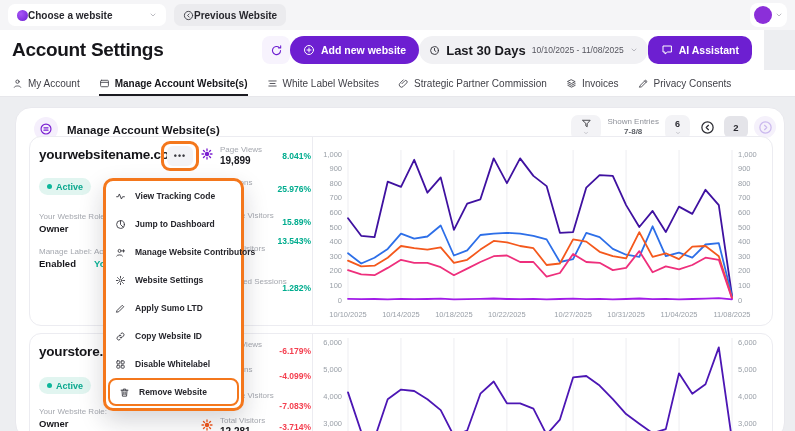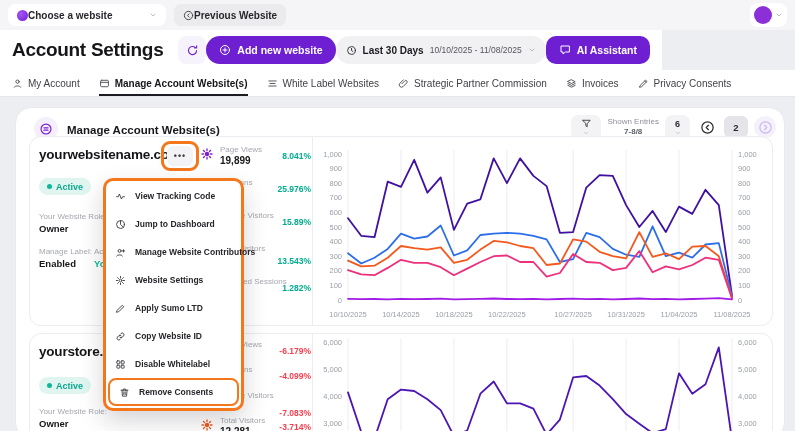--- a/index.html
+++ b/index.html
@@ -17,35 +17,35 @@
 .chip1 .chip-label{flex:1}
 .chip2{background:#ebebee}
 .dot-purple{width:11px;height:11px;border-radius:50%;
   background:radial-gradient(circle at 35% 35%,#a855f7,#6d1fd1)}
 .ic-chev{width:8px;height:8px;color:#9a9aa3}
 .chip2 .ic{width:11px;height:11px;color:#3c3c44}
 .avatar-wrap{margin-left:auto;background:#fff;border-radius:8px;height:24px;
   display:flex;align-items:center;gap:3px;padding:0 4px;cursor:pointer}
 .avatar{width:18px;height:18px;border-radius:50%;background:#8b2fd9}
 
-.header{position:absolute;left:0;top:30px;width:662px;height:40px;background:#fff;
+.header{position:absolute;left:0;top:30px;width:764px;height:40px;background:#fff;
   display:flex;align-items:center;padding:0 12px}
 .page-title{font-size:19px;font-weight:700;letter-spacing:-.3px;color:#16161a}
 .hdr-right{margin-left:auto;display:flex;align-items:center;}
 .btn-refresh{width:28px;height:28px;border-radius:8px;background:#f7f3fd;color:#6d1fd1;
   display:flex;align-items:center;justify-content:center;cursor:pointer}
 .btn-refresh .ic{width:13px;height:13px}
 .btn-purple{height:28px;border-radius:17px;background:#6d1fd1;color:#fff;font-size:10.5px;
   font-weight:700;display:flex;align-items:center;gap:6px;padding:0 13px;cursor:pointer;white-space:nowrap}
 .btn-purple .ic{width:12px;height:12px;color:#fff}
 .btn-ai{border-radius:10px}
 .date-pill{height:28px;border-radius:15px;background:#f1f1f4;display:flex;align-items:center;
   gap:6px;padding:0 10px;cursor:pointer}
 .date-pill .ic-clock{width:11px;height:11px;color:#2c2c33}
-.date-label{font-size:10px;font-weight:700;white-space:nowrap}
+.date-label{font-size:13px;font-weight:700;white-space:nowrap}
 .date-value{font-size:8.5px;color:#55555e;white-space:nowrap}
 
 .tabs{position:absolute;left:0;top:70px;width:795px;height:27px;background:#fff;
   border-bottom:1px solid #e7e7eb;display:flex;align-items:stretch;gap:19px;padding:0 12px}
 .tab{display:flex;align-items:center;gap:5px;font-size:10px;color:#3f3f46;
   position:relative;white-space:nowrap;cursor:pointer}
 .tab .ic{width:11px;height:11px;color:#4a4a52}
 .tab.active{font-weight:700;color:#16161b}
 .tab.active::after{content:"";position:absolute;left:0;right:0;bottom:0;height:2px;background:#1b1b21}
 
@@ -315,21 +315,21 @@
             </svg>
           </span>
           <div class="stat-label" style="top: 8px;">Page Views</div>
           <div class="stat-value" style="top: 18px;">19,899</div>
           <div class="stat-pct up" style="top: 14px;">8.041%</div>
           <div class="stat-label" style="top: 41px;">Sessions</div>
           <div class="stat-pct up" style="top: 47px;">25.976%</div>
           <div class="stat-label" style="top: 74px;">Unique Visitors</div>
           <div class="stat-pct up" style="top: 80px;">15.89%</div>
           <div class="stat-label" style="top: 107px;">Total Visitors</div>
-          <div class="stat-pct up" style="top: 119px; text-align: right;">13.543%</div>
+          <div class="stat-pct up" style="top: 99px; text-align: right;">13.543%</div>
           <div class="stat-label" style="top: 140px;">Engaged Sessions</div>
           <div class="stat-pct up" style="top: 146px;">1.282%</div>
         </div>
       <div class="chart-box">
         <svg id="chart1" viewBox="0 0 460 184">
             <line x1="34" x2="34" y1="10" y2="160" stroke="#ededf1" stroke-width="1"></line>
             <text x="34" y="177" text-anchor="middle" font-size="7.5" fill="#9aa0a8" font-family="&quot;Liberation Sans&quot;,sans-serif">10/10/2025</text>
             <line x1="86.9655172413793" x2="86.9655172413793" y1="10" y2="160" stroke="#ededf1" stroke-width="1"></line>
             <text x="86.9655172413793" y="177" text-anchor="middle" font-size="7.5" fill="#9aa0a8" font-family="&quot;Liberation Sans&quot;,sans-serif">10/14/2025</text>
             <line x1="139.9310344827586" x2="139.9310344827586" y1="10" y2="160" stroke="#ededf1" stroke-width="1"></line>
@@ -382,21 +382,21 @@
         <span>Active</span>
       </div>
       <div class="kv-label" style="left:9px;top:73px">Your Website Role:</div>
       <div class="kv-value" style="left:9px;top:84px">Owner</div>
       <div class="stats" id="stats2">
           <div class="stat-label" style="top: 6px;">Page Views</div>
           <div class="stat-pct down" style="top: 12px;">-6.179%</div>
           <div class="stat-label" style="top: 31.3px;">Sessions</div>
           <div class="stat-pct down" style="top: 37.3px;">-4.099%</div>
           <div class="stat-label" style="top: 56.6px;">Unique Visitors</div>
-          <div class="stat-pct down" style="top: 74px;">-7.083%</div>
+          <div class="stat-pct down" style="top: 67px;">-7.083%</div>
           <span class="ic stat-icon" style="top: 82.9px; color: rgb(244, 88, 28);">
             <svg viewBox="0 0 24 24" fill="none" stroke="currentColor" stroke-width="2" stroke-linecap="round" stroke-linejoin="round">
               <circle cx="12" cy="12" r="3.4" fill="currentColor" stroke="none"></circle>
               <path d="M12 4.5v2.3M12 17.2v2.3M4.5 12h2.3M17.2 12h2.3M6.7 6.7l1.6 1.6M15.7 15.7l1.6 1.6M17.3 6.7l-1.6 1.6M8.3 15.7l-1.6 1.6"></path>
             </svg>
           </span>
           <div class="stat-label" style="top: 81.9px;">Total Visitors</div>
           <div class="stat-value" style="top: 91.9px;">12,281</div>
           <div class="stat-pct down" style="top: 87.9px;">-3.714%</div>
         </div>
@@ -495,17 +495,17 @@
           </svg>
         </span>
         <span>Disable Whitelabel</span>
       </div>
       <div class="menu-item highlighted">
         <span class="ic">
           <svg viewBox="0 0 24 24" fill="none" stroke="currentColor" stroke-width="2" stroke-linecap="round" stroke-linejoin="round">
             <path d="M4.5 7h15M9.5 7V4.5h5V7M6.5 7l1 13h9l1-13M10.5 10.5v6M13.5 10.5v6"></path>
           </svg>
         </span>
-        <span>Remove Consents</span>
+        <span>Remove Website</span>
       </div>
     </div>
 
 </div>
 
 </body></html>

